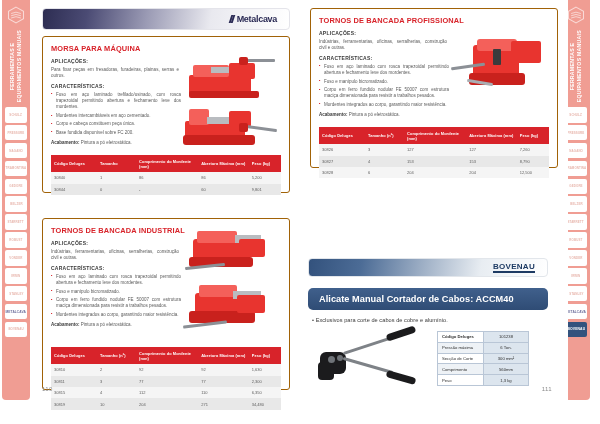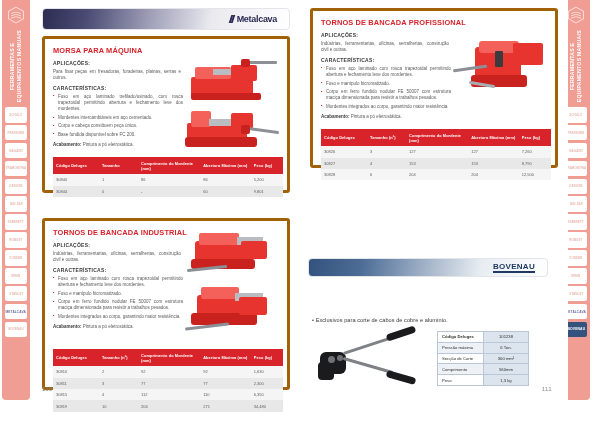--- a/index.html
+++ b/index.html
@@ -135,21 +135,21 @@
     font-size: 9px;
     font-weight: bold;
     color: #2b2b55;
     letter-spacing: -.3px;
   }
 
   
   .card {
     position: absolute;
     background: #ffffff;
-    border: 3px solid #a16207;
+    border: 1px solid #a16207;
     border-radius: 3px;
   }
   .card-a { left: 10px; top: 36px;  width: 248px; height: 157px; }
   .card-b { left: 10px; top: 218px; width: 248px; height: 172px; }
   .card-c { left: 10px; top: 8px;   width: 248px; height: 160px; }
 
   .card-inner { position: relative; width: 100%; height: 100%; padding: 7px 8px 0 8px; }
 
   .prod-title {
     color: #d8232a;
@@ -658,20 +658,23 @@
           </tr>
         </tbody>
       </table>
     </div>
 
     <div style="position:absolute; left:0; top:200px; width:268px; height:200px;">
       <div class="bov-masthead">
         <div class="bov-word">BOVENAU</div>
       </div>
 
+      <div class="bov-titlebar">
+        <span>Alicate Manual Cortador de Cabos: ACCM40</span>
+      </div>
 
       <div class="bov-bullet">Exclusivos para corte de cabos de cobre e alumínio.</div>
 
       <div class="cutter">
         <i class="blk" style="left:2px; top:24px; width:26px; height:22px; border-radius:6px;"></i>
         <i class="blk" style="left:0px; top:34px; width:16px; height:18px; border-radius:4px;"></i>
         <i style="left:10px; top:28px; width:7px; height:7px; background:#6f7378; border-radius:50%;"></i>
         <i style="left:19px; top:27px; width:6px; height:6px; background:#6f7378; border-radius:50%;"></i>
         <i class="stl" style="left:24px; top:16px; width:52px; height:3.4px; border-radius:2px; transform:rotate(-18deg);"></i>
         <i class="stl" style="left:24px; top:36px; width:52px; height:3.4px; border-radius:2px; transform:rotate(16deg);"></i>

